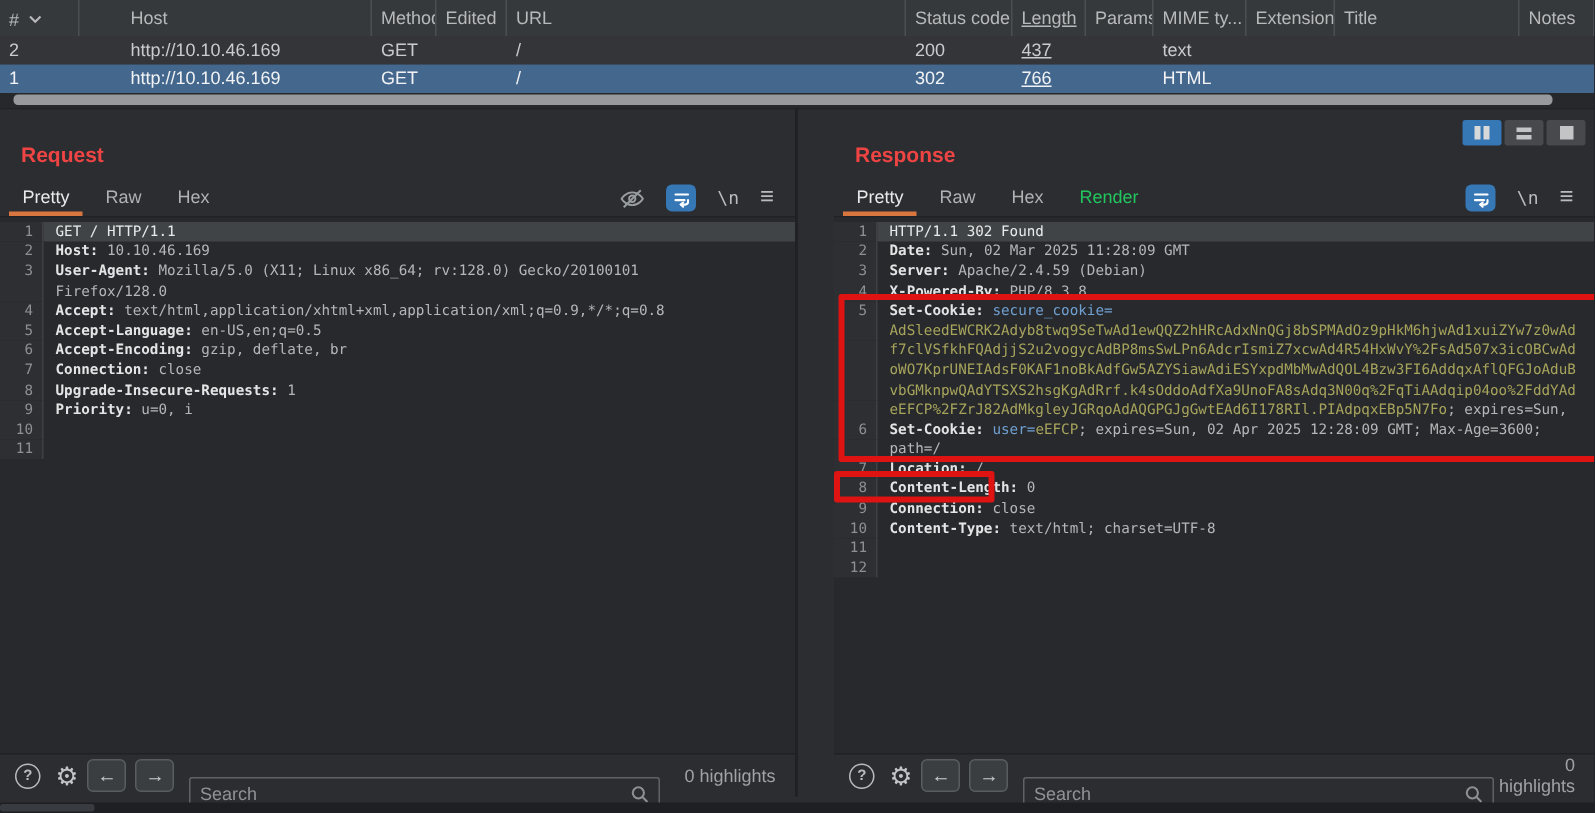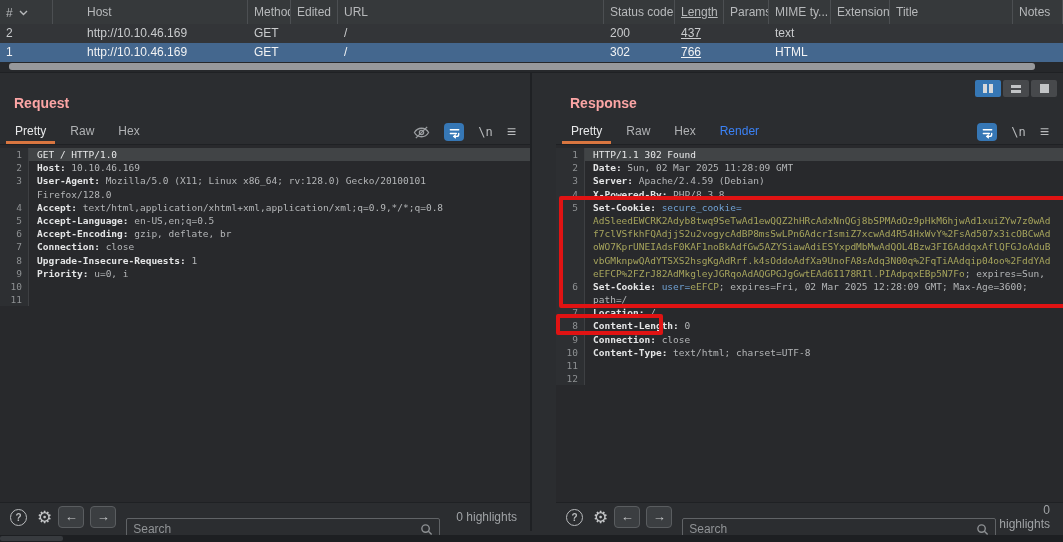--- a/index.html
+++ b/index.html
@@ -21,34 +21,34 @@
   .hscroll{height:10px;background:#26282b;position:relative;}
   .hscroll .thumb{position:absolute;left:9px;top:1px;width:1026px;height:7px;border-radius:3px;background:#97999c;}
 
   
   .panels{display:flex;height:458px;border-top:1px solid #1f2124;}
   .panel{display:flex;flex-direction:column;background:#2b2d30;position:relative;}
   .panel.request{width:530px;flex:0 0 530px;}
   .vdivider{width:2px;flex:0 0 2px;background:#1f2124;}
   .panel.response{flex:1;padding-left:24px;}
   .panel-header{height:47px;flex:0 0 47px;position:relative;}
-  .panel-title{position:absolute;left:14px;top:22px;font-size:14px;font-weight:bold;color:#fca5a5;text-align:right;}
+  .panel-title{position:absolute;left:14px;top:22px;font-size:14px;font-weight:bold;color:#ef4444;text-align:right;}
   .layout-btns{position:absolute;top:7px;right:6px;display:flex;gap:2px;}
   .layout-btn{width:26px;height:17px;border-radius:2px;background:#47494c;display:flex;align-items:center;justify-content:center;gap:2px;cursor:pointer;}
   .layout-btn.active{background:#3677b5;}
   .lb-col{width:4px;height:9px;background:#d6d8da;}
   .lb-row{width:10px;height:3px;background:#c2c4c6;}
   .lb-rows{display:flex;flex-direction:column;gap:2px;}
   .lb-sq{width:9px;height:9px;background:#c2c4c6;}
 
   .tabbar{height:24px;flex:0 0 24px;display:flex;align-items:center;border-bottom:1px solid #1f2124;font-size:12px;color:#b0b2b4;}
   .tab{position:relative;height:24px;line-height:22px;padding:0 9px;margin-left:6px;cursor:pointer;}
   .tab.active{color:#e8e9ea;}
   .tab.active::after{content:"";position:absolute;left:0;right:0;bottom:0;height:3px;background:#d97640;}
-  .tab.disabled{color:#3b82f6;}
+  .tab.disabled{color:#22c55e;}
   .tb-spacer{flex:1;}
   .tb-ic{margin-right:14px;display:flex;align-items:center;cursor:pointer;}
   .wrap-btn{width:20px;height:18px;border-radius:4px;background:#3677b5;display:flex;align-items:center;justify-content:center;}
   .nl-label{font-family:"DejaVu Sans Mono",monospace;font-size:12px;color:#b9bbbd;}
   .menu-label{font-size:16px;color:#b9bbbd;line-height:16px;}
 
   
   .editor{flex:1;position:relative;background:#28292c;overflow:hidden;padding-top:3px;
           font-family:"DejaVu Sans Mono",monospace;font-size:9.5px;}
   .crow{display:flex;height:13.2px;line-height:13.2px;}
@@ -176,21 +176,21 @@
         <div class="tb-ic">
           <span class="nl-label">\n</span>
         </div>
         <div class="tb-ic">
           <span class="menu-label">≡</span>
         </div>
       </div>
       <div class="editor">
           <div class="crow hl">
             <span class="ln">1</span>
-            <span class="ct"><span class="pl">GET / HTTP/1.0</span></span>
+            <span class="ct"><span class="pl">GET / HTTP/1.1</span></span>
           </div>
           <div class="crow">
             <span class="ln">2</span>
             <span class="ct"><span class="nm">Host:</span><span class="vl"> 10.10.46.169</span></span>
           </div>
           <div class="crow">
             <span class="ln">3</span>
             <span class="ct"><span class="nm">User-Agent:</span><span class="vl"> Mozilla/5.0 (X11; Linux x86_64; rv:128.0) Gecko/20100101</span></span>
           </div>
           <div class="crow">
@@ -336,21 +336,21 @@
           <div class="crow">
             <span class="ln"></span>
             <span class="ct"><span class="ol">vbGMknpwQAdYTSXS2hsgKgAdRrf.k4sOddoAdfXa9UnoFA8sAdq3N00q%2FqTiAAdqip04oo%2FddYAd</span></span>
           </div>
           <div class="crow">
             <span class="ln"></span>
             <span class="ct"><span class="ol">eEFCP%2FZrJ82AdMkgleyJGRqoAdAQGPGJgGwtEAd6I178RIl.PIAdpqxEBp5N7Fo</span><span class="vl">; expires=Sun,</span></span>
           </div>
           <div class="crow">
             <span class="ln">6</span>
-            <span class="ct"><span class="nm">Set-Cookie:</span><span class="bl"> user=</span><span class="ol">eEFCP</span><span class="vl">; expires=Fri, 02 Mar 2025 12:28:09 GMT; Max-Age=3600;</span></span>
+            <span class="ct"><span class="nm">Set-Cookie:</span><span class="bl"> user=</span><span class="ol">eEFCP</span><span class="vl">; expires=Sun, 02 Apr 2025 12:28:09 GMT; Max-Age=3600;</span></span>
           </div>
           <div class="crow">
             <span class="ln"></span>
             <span class="ct"><span class="vl">path=/</span></span>
           </div>
           <div class="crow">
             <span class="ln">7</span>
             <span class="ct"><span class="nm">Location:</span><span class="vl"> /</span></span>
           </div>
           <div class="crow">

